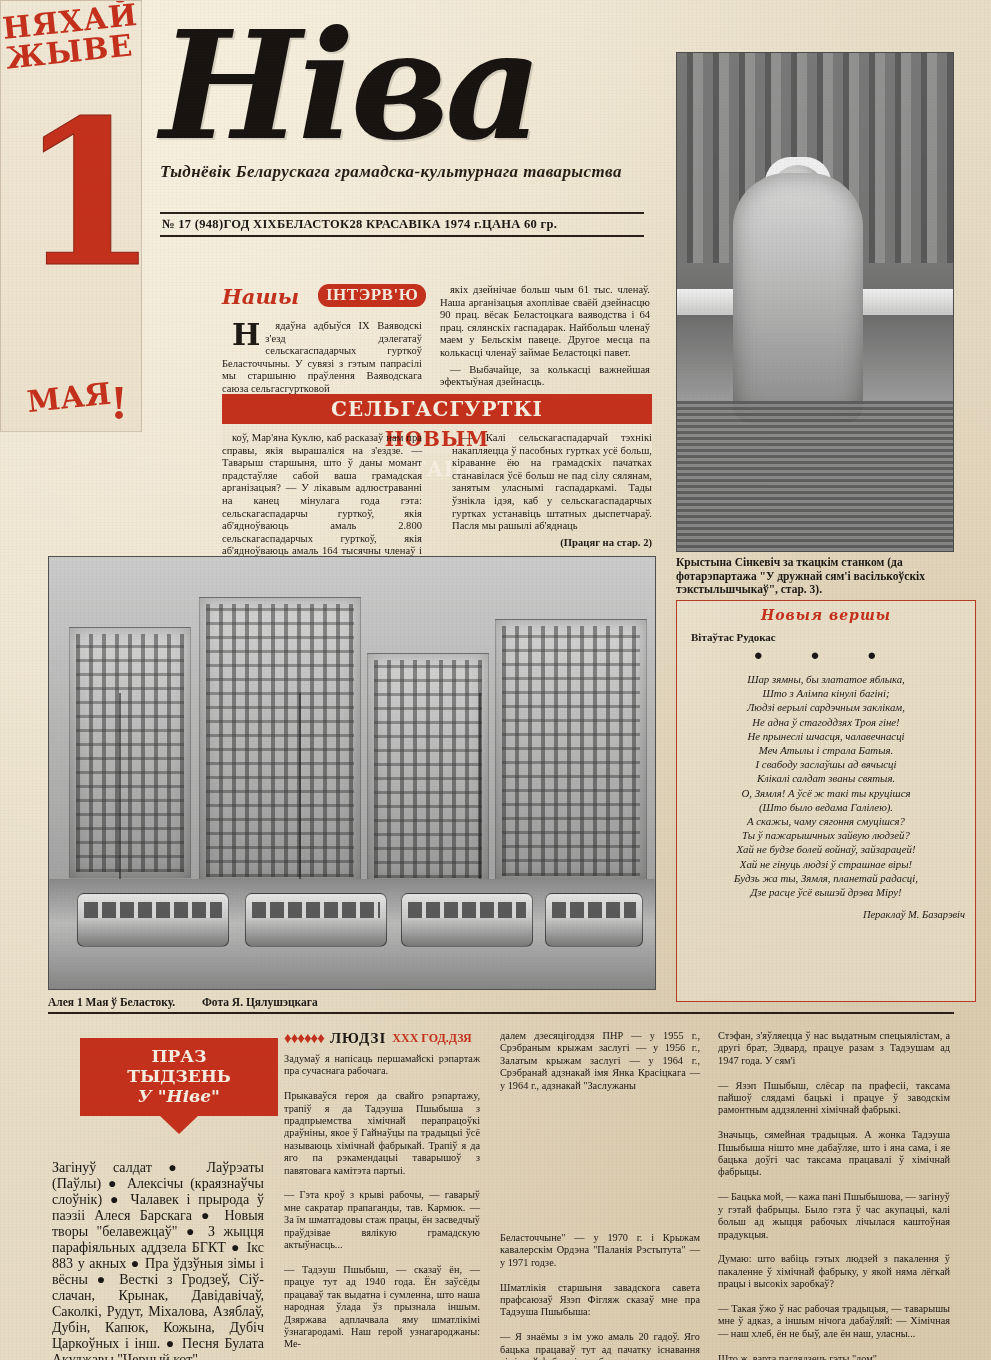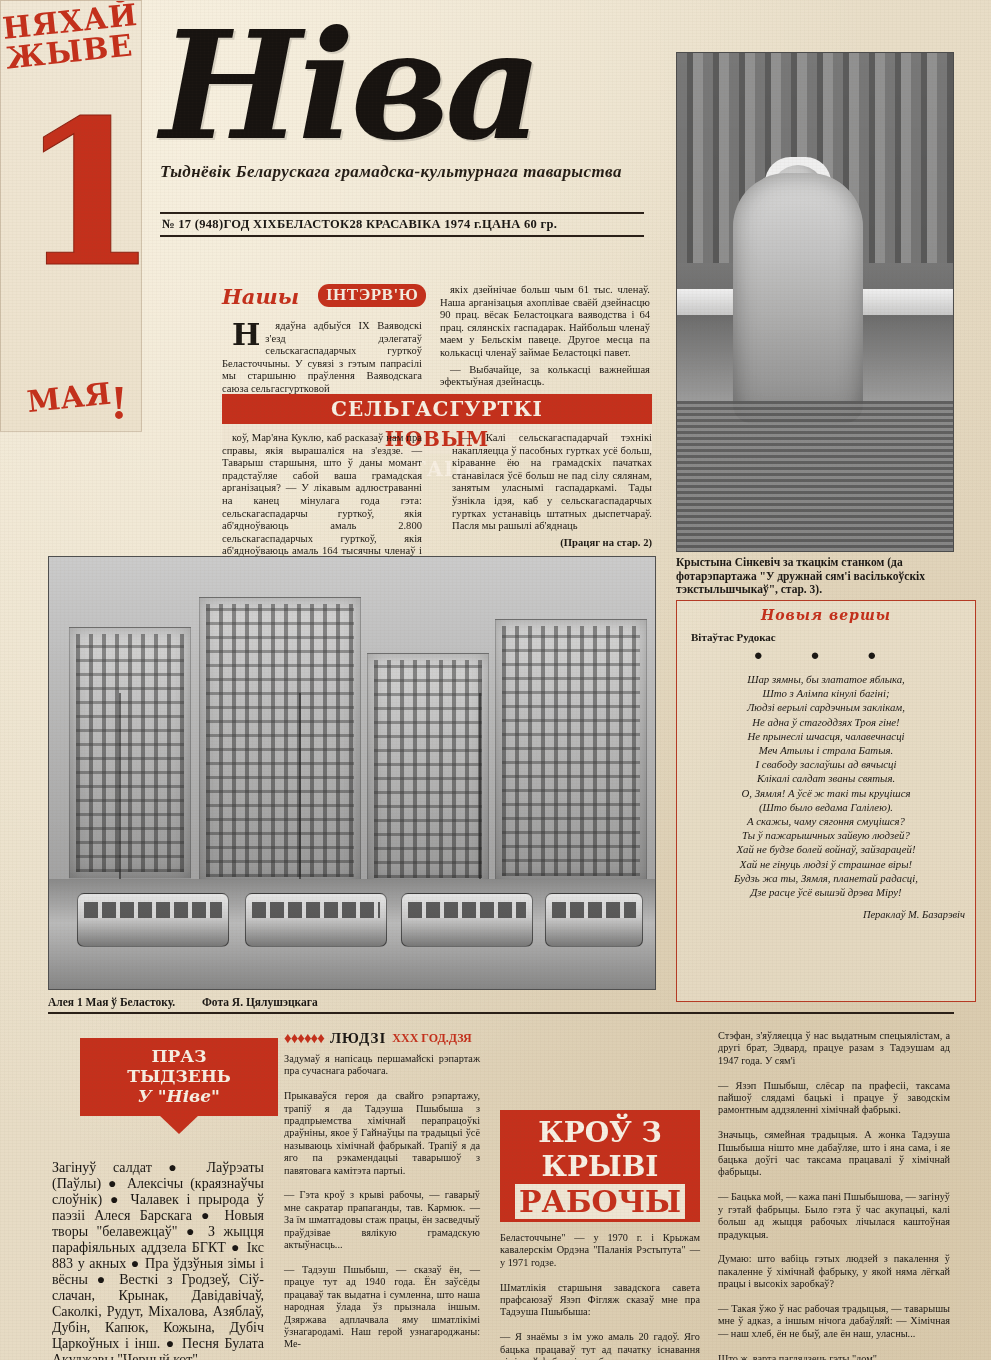--- a/index.html
+++ b/index.html
@@ -399,28 +399,21 @@
     </div>
     <div class="tiny" style="white-space:pre-line;">Задумаў я напісаць першамайскі рэпартаж пра сучаснага рабочага.
 
 Прыкаваўся героя да свайго рэпартажу, трапіў я да Тадэуша Пшыбыша з прадпрыемства хімічнай перапрацоўкі драўніны, якое ў Гайнаўцы па традыцыі ўсё называюць хімічнай фабрыкай. Трапіў я да яго па рэкамендацыі таварышоў з павятовага камітэта партыі.
 
 — Гэта кроў з крыві рабочы, — гаварыў мне сакратар прапаганды, тав. Кармюк. — За їм шматгадовы стаж працы, ён засведчыў праўдзівае вялікую грамадскую актыўнасць...
 
 — Тадэуш Пшыбыш, — сказаў ён, — працуе тут ад 1940 года. Ён заўсёды працаваў так выдатна і сумленна, што наша народная ўлада ўз прызнала іншым. Дзяржава адплачвала яму шматлікімі ўзнагародамі. Наш герой узнагароджаны: Ме-</div>
   </div>
 
-  <div class="krou">
-    <div class="l1">
-      <span>КРОЎ З КРЫВІ</span>
-    </div>
-    <div class="l2">
-      <span class="inv">РАБОЧЫ</span>
-    </div>
-  </div>
+  <div class="col-r1 tiny">далем дзесяцігоддзя ПНР — у 1955 г., Срэбраным крыжам заслугі — у 1956 г., Залатым крыжам заслугі — у 1964 г., Срэбранай адзнакай імя Янка Красіцкага — у 1964 г., адзнакай "Заслужаны</div>
   <div class="col-r1b tiny" style="white-space:pre-line;">Беласточчыне" — у 1970 г. і Крыжам кавалерскім Ордэна "Паланія Рэстытута" — у 1971 годзе.
 
 Шматлікія старшыня завадскога савета прафсаюзаў Язэп Фігляж сказаў мне пра Тадэуша Пшыбыша:
 
 — Я знаёмы з ім ужо амаль 20 гадоў. Яго бацька працаваў тут ад пачатку існавання хімічнай фабрыкі, яго брат,</div>
 
   <div class="col-r2">
     <div class="tiny" style="white-space:pre-line;">Стэфан, з'яўляецца ў нас выдатным спецыялістам, а другі брат, Эдвард, працуе разам з Тадэушам ад 1947 года. У сям'і
 
 — Язэп Пшыбыш, слёсар па прафесіі, таксама пайшоў слядамі бацькі і працуе ў заводскім рамонтным аддзяленні хімічнай фабрыкі.

